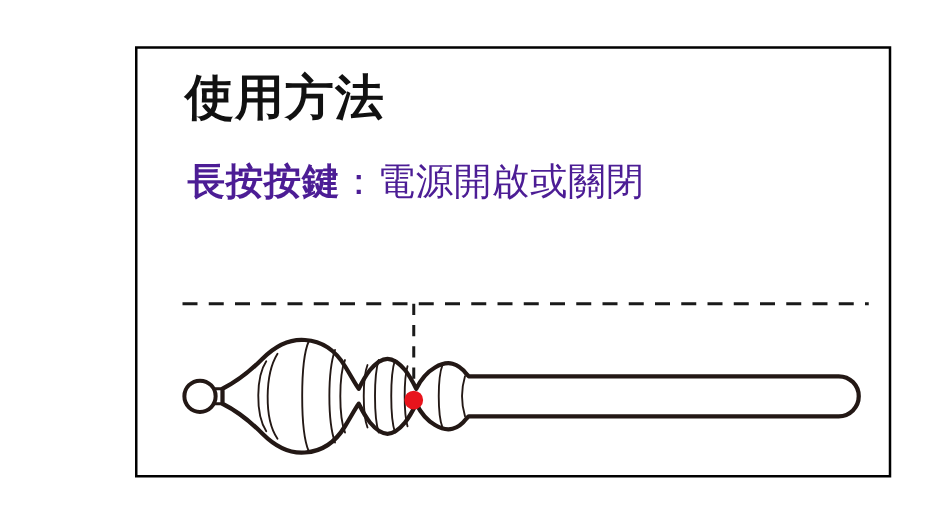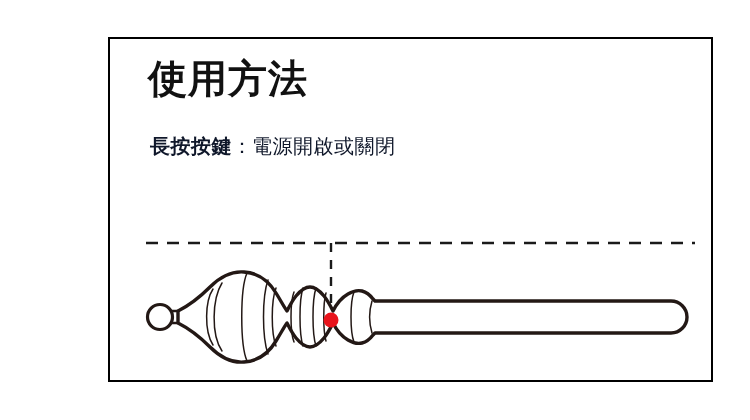--- a/index.html
+++ b/index.html
@@ -45,23 +45,23 @@
     line-height: 44px;
     font-weight: 700;
     color: #111111;
     letter-spacing: 1px;
     white-space: nowrap;
   }
 
   .line {
     position: absolute;
     left: 40px;
-    font-size: 20px;
+    font-size: 30px;
     line-height: 34px;
-    color: #0f172a;
+    color: #4c1d95;
     white-space: nowrap;
   }
   .line-1 { top: 90px; }
   .line-2 { top: 138px; }
 
   .lbl {
     font-weight: 700;
     letter-spacing: 0.5px;
   }
   .sep {

